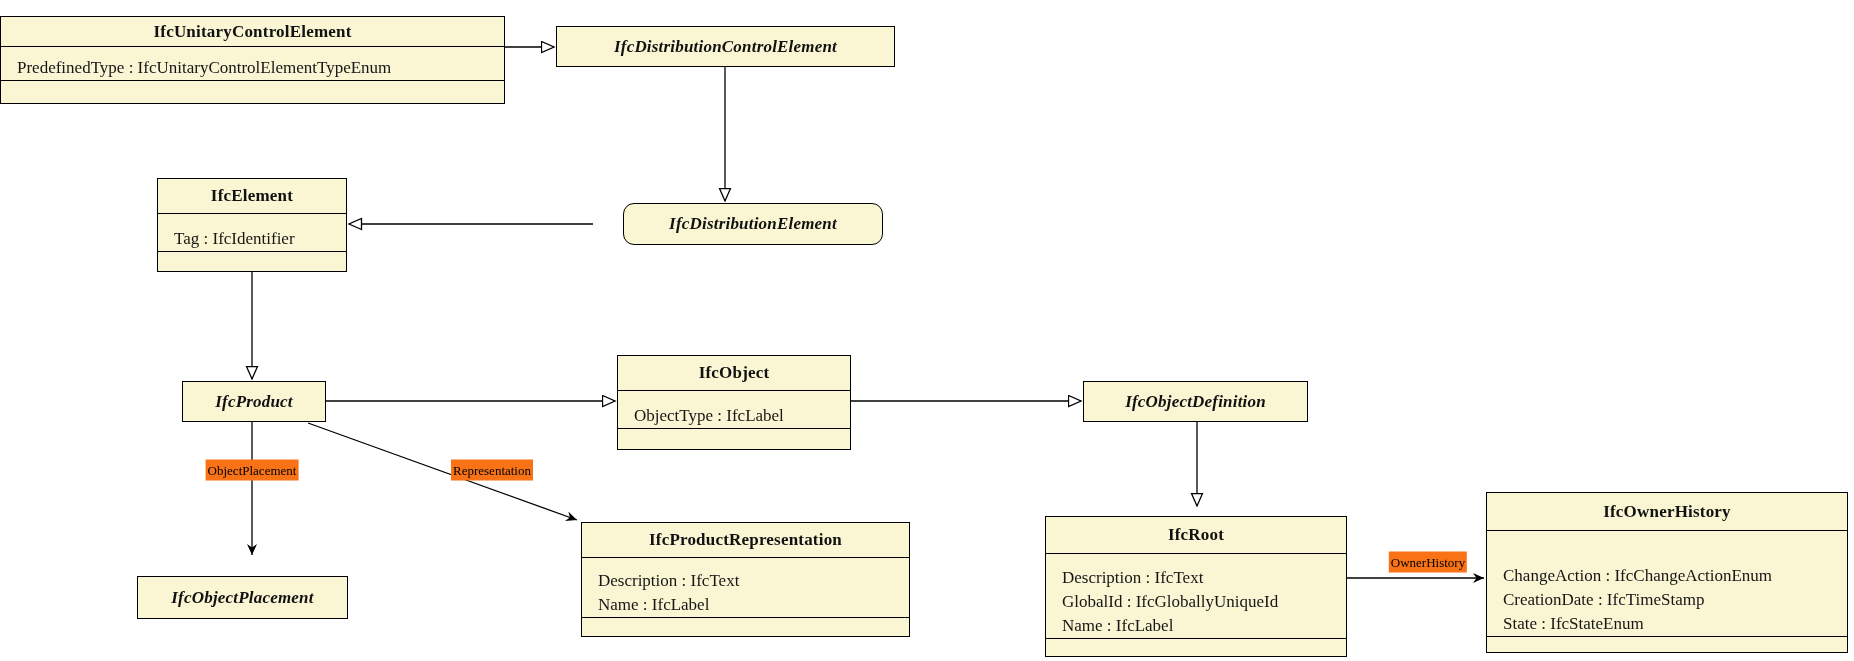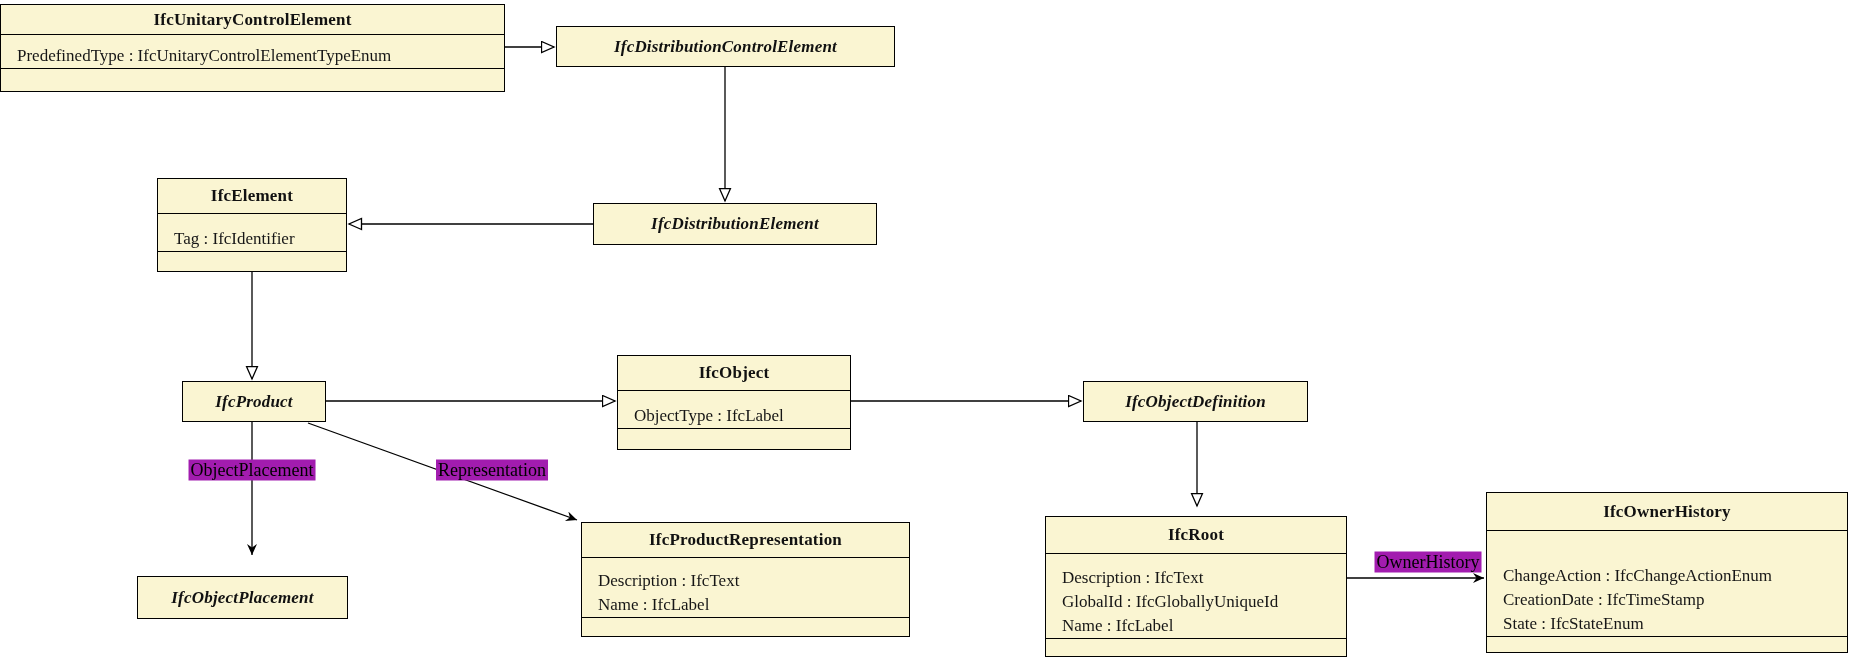--- a/index.html
+++ b/index.html
@@ -38,23 +38,23 @@
     justify-content: flex-end;
     padding-left: 16px;
     font-size: 17px;
   }
   .attr { line-height: 24px; white-space: nowrap; color: #161616; }
   .c-empty { border-top: 1.3px solid #000000; }
 
   .edge-label {
     position: absolute;
     transform: translate(-50%, -50%);
-    background: #a21caf;
+    background: #f97316;
     padding: 0 2px;
-    font-size: 18px;
+    font-size: 13px;
     line-height: 21px;
     white-space: nowrap;
     color: #000;
   }
 </style>
 </head>
 <body>
 
 <div class="canvas">
 
@@ -72,41 +72,41 @@
       <line x1="593" y1="224" x2="349" y2="224" class="edge" marker-end="url(#inh)"></line>
       <line x1="252" y1="272" x2="252" y2="379" class="edge" marker-end="url(#inh)"></line>
       <line x1="326" y1="401" x2="615" y2="401" class="edge" marker-end="url(#inh)"></line>
       <line x1="851" y1="401" x2="1081" y2="401" class="edge" marker-end="url(#inh)"></line>
       <line x1="1197" y1="422" x2="1197" y2="506" class="edge" marker-end="url(#inh)"></line>
       <line x1="252" y1="422" x2="252" y2="555" class="edge" marker-end="url(#arr)"></line>
       <line x1="308" y1="423" x2="577" y2="520" class="edge" marker-end="url(#arr)"></line>
       <line x1="1347" y1="578" x2="1484" y2="578" class="edge" marker-end="url(#arr)"></line>
     </svg>
 
-  <div class="uml-class" style="left:0px; top:4px; width:505px;">
+  <div class="uml-class" style="left:0px; top:16px; width:505px;">
     <div class="c-title" style="height:29px">IfcUnitaryControlElement</div>
     <div class="c-attrs" style="height:34px">
       <div class="attr">PredefinedType : IfcUnitaryControlElementTypeEnum</div>
     </div>
     <div class="c-empty" style="height:23px"></div>
   </div>
 
   <div class="uml-class single" style="left:556px; top:26px; width:339px; height:41px;">
     <div class="c-title">IfcDistributionControlElement</div>
   </div>
 
   <div class="uml-class" style="left:157px; top:178px; width:190px;">
     <div class="c-title" style="height:34px">IfcElement</div>
     <div class="c-attrs" style="height:38px">
       <div class="attr">Tag : IfcIdentifier</div>
     </div>
     <div class="c-empty" style="height:20px"></div>
   </div>
 
-  <div class="uml-class single" style="left:593px; top:203px; width:284px; height:42px;">
+  <div class="uml-class single" style="left:623px; top:203px; width:260px; height:42px;border-radius:11px;">
     <div class="c-title">IfcDistributionElement</div>
   </div>
 
   <div class="uml-class" style="left:617px; top:355px; width:234px;">
     <div class="c-title" style="height:34px">IfcObject</div>
     <div class="c-attrs" style="height:38px">
       <div class="attr">ObjectType : IfcLabel</div>
     </div>
     <div class="c-empty" style="height:21px"></div>
   </div>

